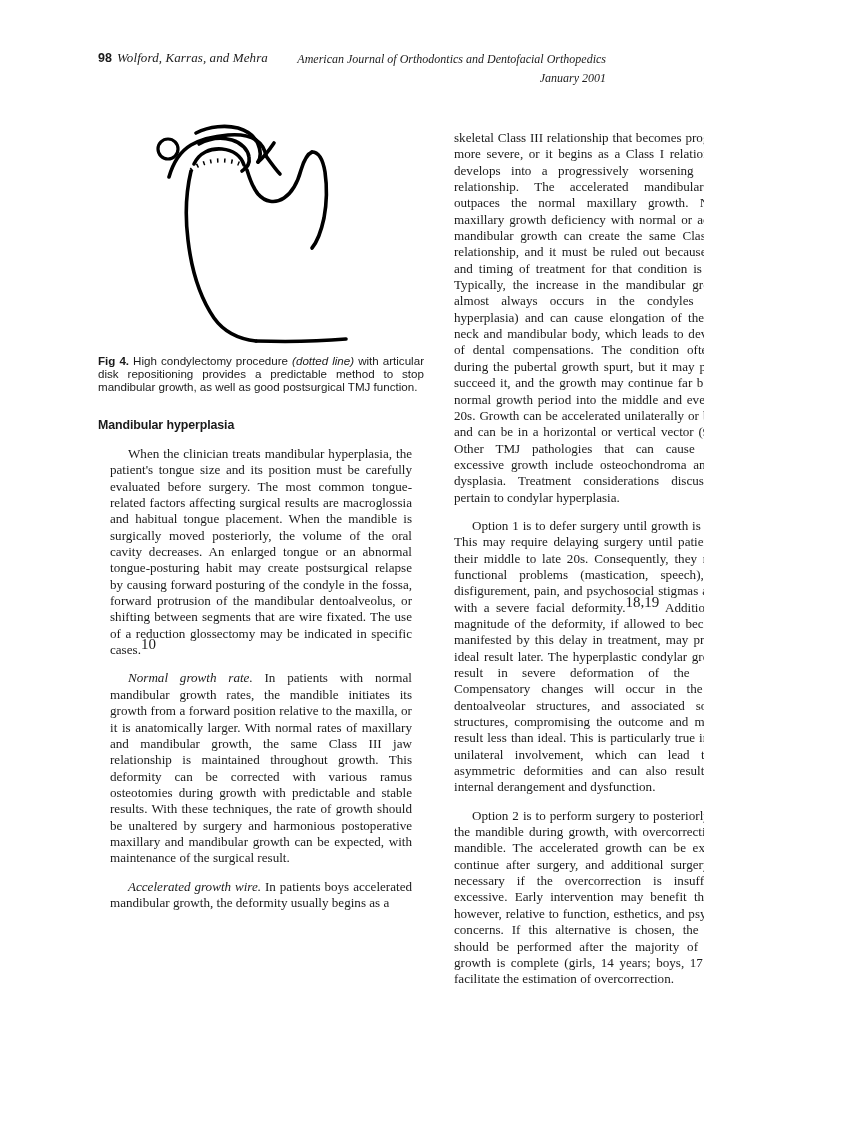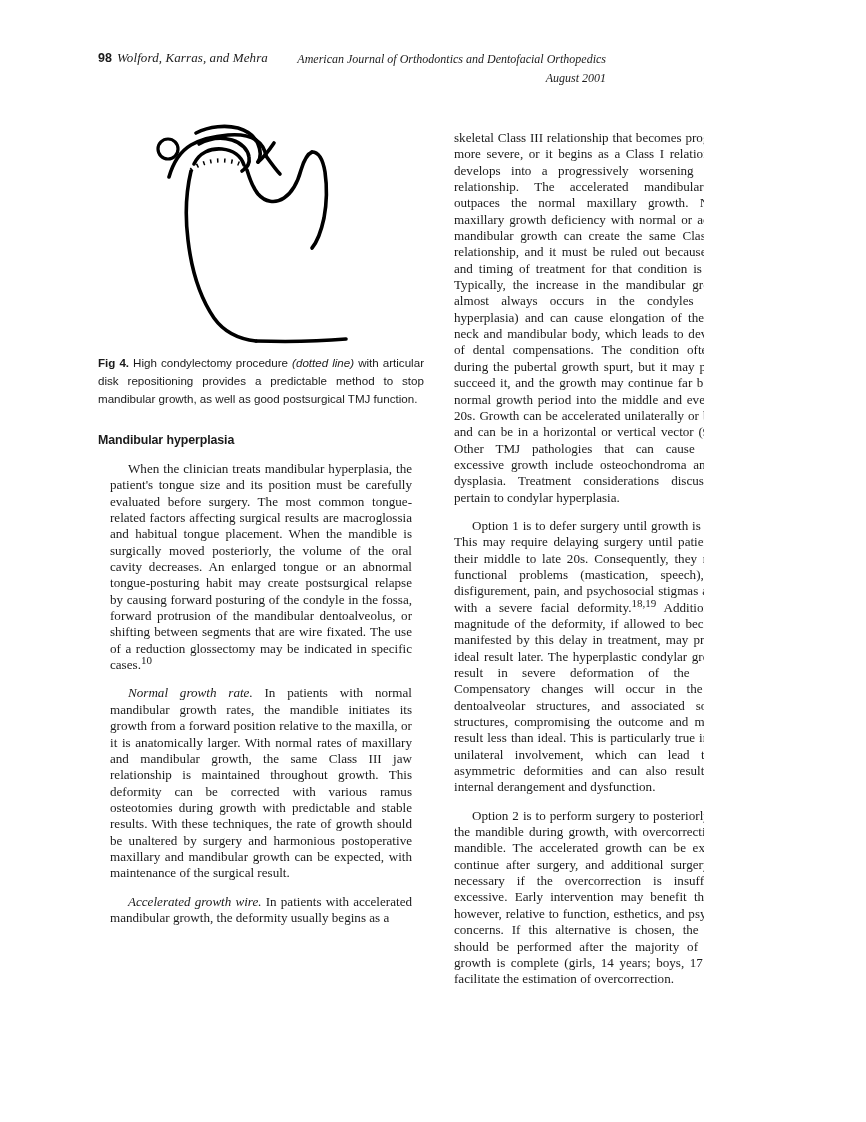--- a/index.html
+++ b/index.html
@@ -74,37 +74,37 @@
     font-size: 13.1px;
     line-height: 16.35px;
     text-align: justify;
     text-justify: inter-word;
     hyphens: manual;
   }
   .body-text p.ind { text-indent: 18px; }
   .body-text p.noind { text-indent: 0; }
   .body-text i { font-style: italic; }
   sup {
-    font-size: 11px;
+    font-size: 15px;
     vertical-align: super;
     line-height: 0;
   }
 
   
   .figure-box {
     position: relative;
     width: 326px;
     height: 228px;
   }
   .figure-box svg { display: block; }
   .fig-caption {
     margin-top: 8px;
     font-family: "Liberation Sans", sans-serif;
     font-size: 11.6px;
-    line-height: 18px;
+    line-height: 13px;
     text-align: justify;
     text-justify: inter-word;
   }
   .fig-caption .fig-label { font-weight: bold; }
   .fig-caption .fig-em { font-style: italic; }
 
   .section-head {
     font-family: "Liberation Sans", sans-serif;
     font-weight: bold;
     font-size: 12.4px;
@@ -117,21 +117,21 @@
 <body>
 
 <div class="page">
 
   <div class="runhead">
     <div class="runhead-left">
       <span class="folio">98</span><span class="authors">Wolford, Karras, and Mehra</span>
     </div>
     <div class="runhead-right">
       <div>American Journal of Orthodontics and Dentofacial Orthopedics</div>
-      <div>August 2001</div>
+      <div>January 2001</div>
     </div>
   </div>
 
   <div class="col col-left">
 
     <div class="figure-box">
       <svg width="326" height="228" viewBox="0 0 326 228" xmlns="http://www.w3.org/2000/svg">
         <g fill="none" stroke="#000000" stroke-width="3.6" stroke-linecap="round" stroke-linejoin="round">
 
           <circle cx="70" cy="31" r="10" stroke-width="3.2"></circle>
@@ -172,21 +172,21 @@
     </div>
 
     <div class="section-head">Mandibular hyperplasia</div>
 
     <div class="body-text">
 
       <p class="ind"><span>When the clinician treats mandibular hyperplasia, the patient's tongue size and its position must be carefully evaluated before surgery. The most common tongue-related factors affecting surgical results are macroglossia and habitual tongue placement. When the mandible is surgically moved posteriorly, the volume of the oral cavity decreases. An enlarged tongue or an abnormal tongue-posturing habit may create postsurgical relapse by causing forward posturing of the condyle in the fossa, forward protrusion of the mandibular dentoalveolus, or shifting between segments that are wire fixated. The use of a reduction glossectomy may be indicated in specific cases.</span><sup>10</sup></p>
 
       <p class="ind"><i>Normal growth rate.</i><span> In patients with normal mandibular growth rates, the mandible initiates its growth from a forward position relative to the maxilla, or it is anatomically larger. With normal rates of maxillary and mandibular growth, the same Class III jaw relationship is maintained throughout growth. This deformity can be corrected with various ramus osteotomies during growth with predictable and stable results. With these techniques, the rate of growth should be unaltered by surgery and harmonious postoperative maxillary and mandibular growth can be expected, with maintenance of the surgical result.</span></p>
 
-      <p class="ind"><i>Accelerated growth wire.</i><span> In patients with accelerated mandibular growth, the deformity usually begins as a</span></p>
+      <p class="ind"><i>Accelerated growth wire.</i><span> In patients boys accelerated mandibular growth, the deformity usually begins as a</span></p>
     </div>
   </div>
 
   <div class="col col-right">
     <div class="body-text">
       <p class="noind">skeletal Class III relationship that becomes progressively more severe, or it begins as a Class I relationship and develops into a progressively worsening Class III relationship. The accelerated mandibular growth outpaces the normal maxillary growth. Note that maxillary growth deficiency with normal or accelerated mandibular growth can create the same Class III jaw relationship, and it must be ruled out because the type and timing of treatment for that condition is different. Typically, the increase in the mandibular growth rate almost always occurs in the condyles (condylar hyperplasia) and can cause elongation of the condylar neck and mandibular body, which leads to development of dental compensations. The condition often begins during the pubertal growth spurt, but it may precede or succeed it, and the growth may continue far beyond the normal growth period into the middle and even the late 20s. Growth can be accelerated unilaterally or bilaterally and can be in a horizontal or vertical vector (9:1 ratio). Other TMJ pathologies that can cause unilateral excessive growth include osteochondroma and fibrous dysplasia. Treatment considerations discussed here pertain to condylar hyperplasia.</p>
 
 
       <p class="ind"><span>Option 1 is to defer surgery until growth is complete. This may require delaying surgery until patients are in their middle to late 20s. Consequently, they may have functional problems (mastication, speech), esthetic disfigurement, pain, and psychosocial stigmas associated with a severe facial deformity.</span><sup>18,19</sup><span> Additionally, the magnitude of the deformity, if allowed to become fully manifested by this delay in treatment, may preclude an ideal result later. The hyperplastic condylar growth may result in severe deformation of the mandible. Compensatory changes will occur in the maxilla, dentoalveolar structures, and associated soft tissue structures, compromising the outcome and making the result less than ideal. This is particularly true in cases of unilateral involvement, which can lead to severe asymmetric deformities and can also result in TMJ internal derangement and dysfunction.</span></p>
 

